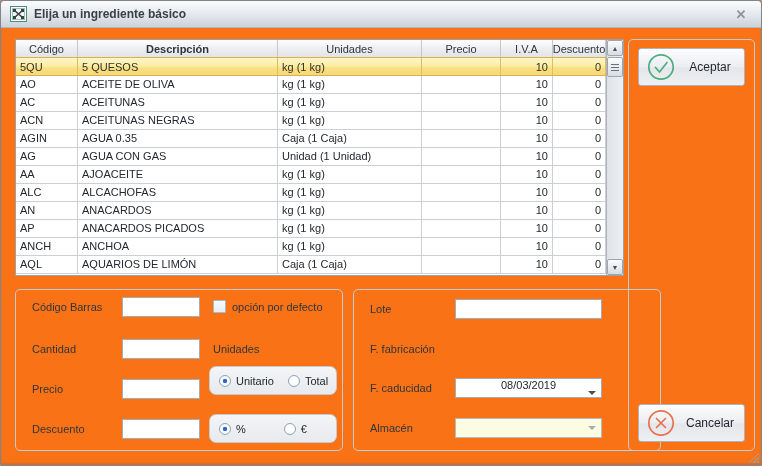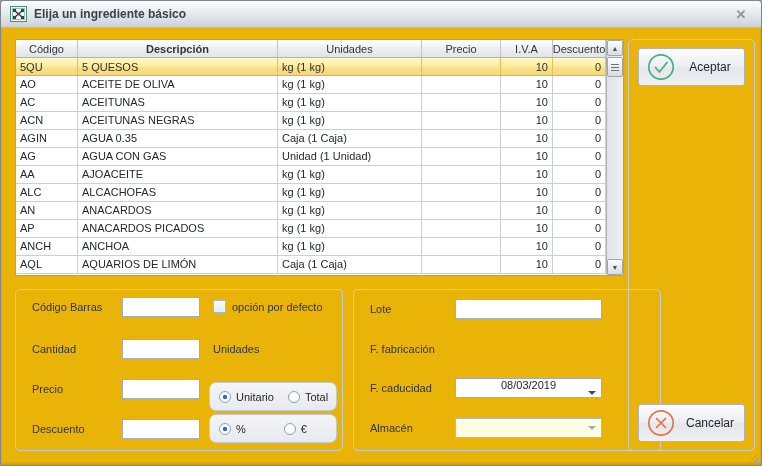--- a/index.html
+++ b/index.html
@@ -1,19 +1,19 @@
 <!DOCTYPE html>
 <html><head>
 <meta charset="utf-8">
 <style>
   * { box-sizing: border-box; margin: 0; padding: 0; }
   html,body { width:762px; height:466px; background:#9aa0a8; }
   body { font-family:"Liberation Sans", sans-serif; font-size:11px; color:#23282e; }
 
-  .dialog { position:relative; width:762px; height:466px; background:#eab308;
+  .dialog { position:relative; width:762px; height:466px; background:#f97316;
             border:1px solid #7f858d; border-radius:3px 3px 2px 2px; overflow:hidden;
             box-shadow: inset 0 -2px 2px rgba(90,100,115,.25); }
 
   
   .titlebar { position:absolute; left:0; top:0; width:100%; height:27px;
               background:linear-gradient(#fbfcfd, #e3e7ec 55%, #ccd2d9);
               border-bottom:1px solid #b2b8c1; border-radius:3px 3px 0 0;
               display:flex; align-items:center; padding:0 9px; gap:7px; }
   .titlebar .title { font-weight:bold; font-size:12px; color:#3a4049; }
   .close-x { margin-left:auto; color:#8f959d; font-weight:bold; font-size:13px;
@@ -242,21 +242,21 @@
     <input class="tinput" style="left: 106px; top: 7px;" value="">
     <span class="checkbox" style="left:197px; top:10px;"></span>
     <span class="flabel" style="left:216px; top:11px;">opción por defecto</span>
 
     <span class="flabel" style="left:16px; top:53px;">Cantidad</span>
     <input class="tinput" style="left: 106px; top: 49px;" value="">
     <span class="flabel" style="left:197px; top:53px;">Unidades</span>
 
     <span class="flabel" style="left:16px; top:93px;">Precio</span>
     <input class="tinput" style="left: 106px; top: 89px;" value="">
-    <div class="radiogroup" style="top:92px; gap:14px;">
+    <div class="radiogroup" style="top:76px; gap:14px;">
       <span class="radio-opt">
         <span class="radio on"></span>
         <span>Unitario</span>
       </span>
       <span class="radio-opt">
         <span class="radio"></span>
         <span>Total</span>
       </span>
     </div>
 

